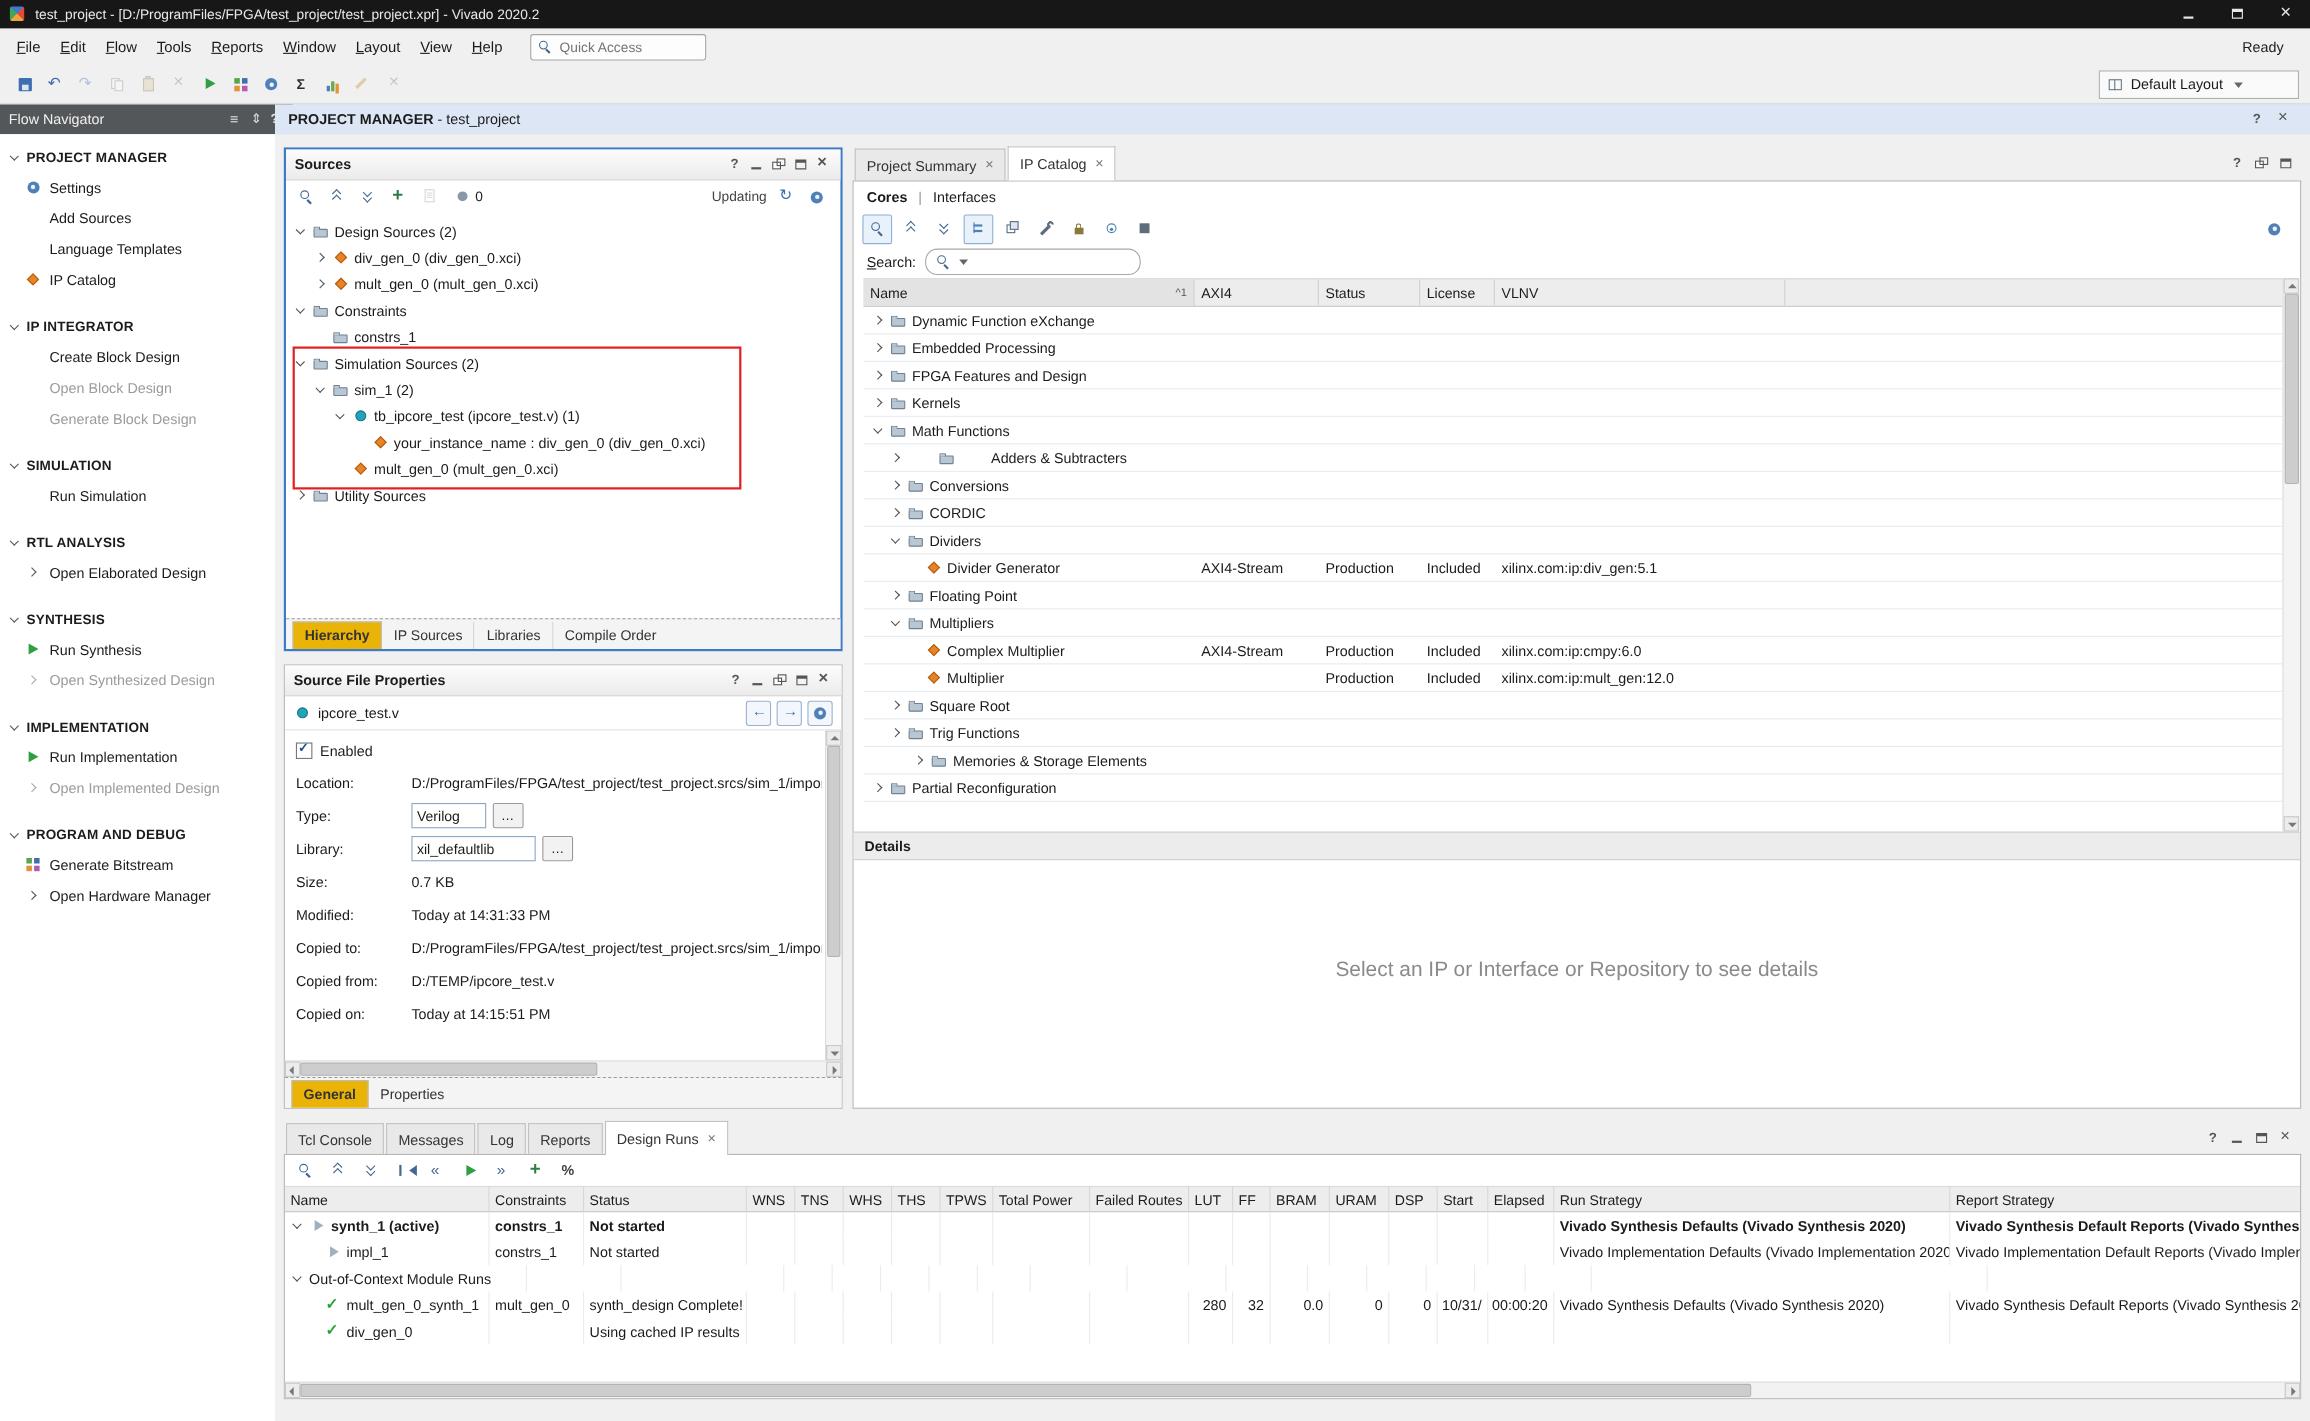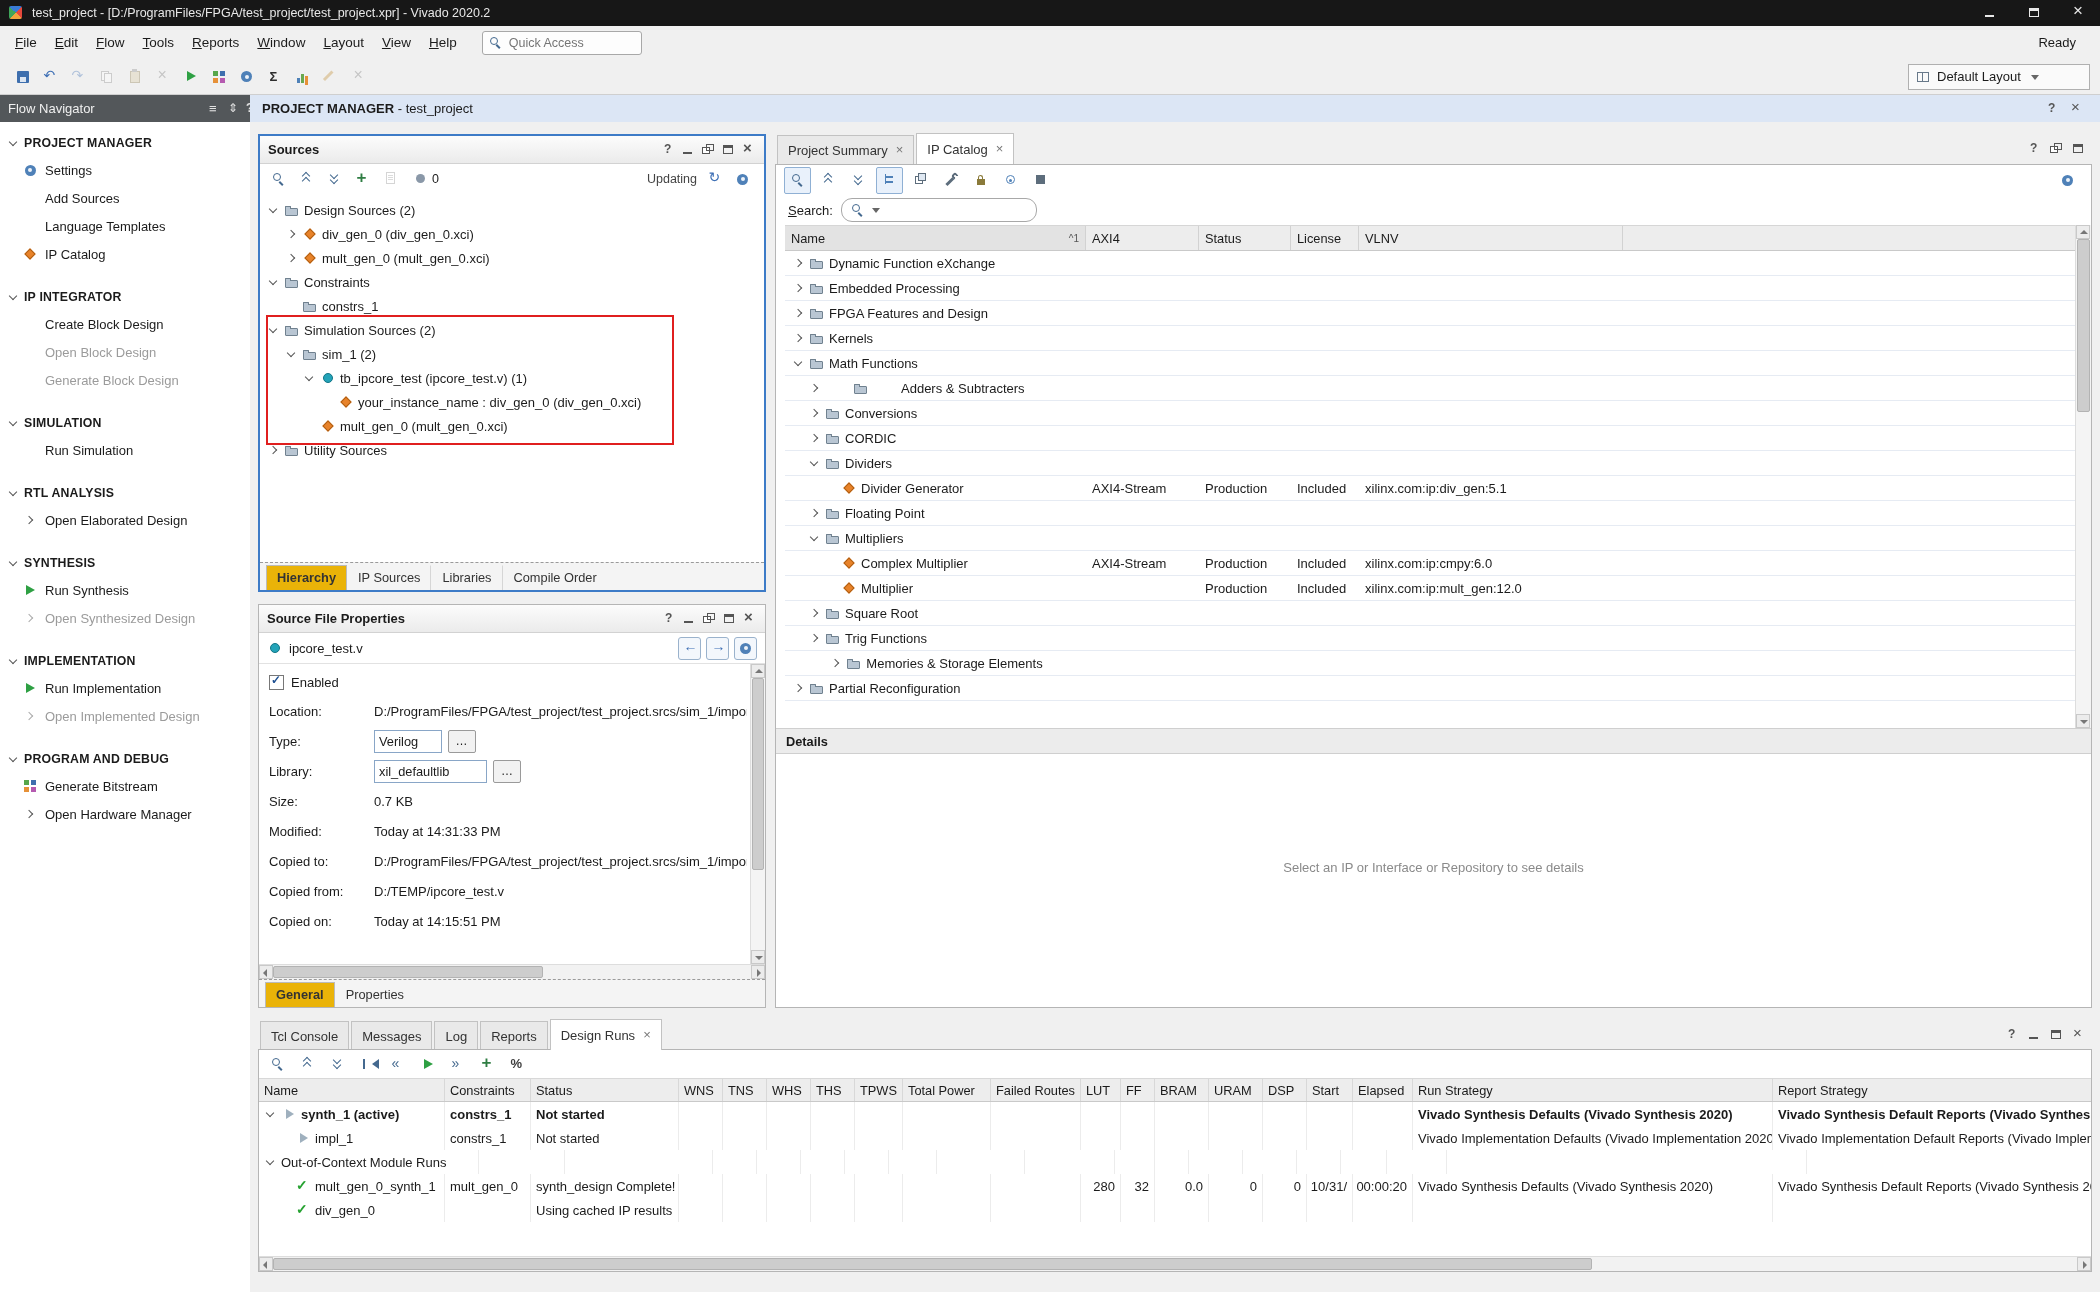--- a/index.html
+++ b/index.html
@@ -206,21 +206,21 @@
   #ipcat-header{display:flex;height:24px;background:#ededed;border-top:1px solid #d6d6d6;border-bottom:1px solid #c9c9c9;font-size:12.8px;}
   .ipc-hcell{display:flex;align-items:center;padding:0 6px;border-right:1px solid #d2d2d2;box-sizing:border-box;white-space:nowrap;}
   .ipc-hcell.first{background:#e3e3e3;}
   .sort-ind{margin-left:auto;font-size:10px;color:#555;padding-left:6px;}
   .ipc-row{display:flex;height:24px;align-items:center;border-bottom:1px solid #e6ebf3;font-size:13px;}
   .ipc-cell{display:flex;align-items:center;box-sizing:border-box;padding:0 6px;white-space:nowrap;overflow:hidden;height:100%;}
   .ipc-cell.name{gap:4px;}
   #ipcat-vscroll{position:absolute;right:0;top:0;bottom:0;width:15px;}
   #ipcat-details-bar{height:24px;background:#ececec;border-top:1px solid #cfcfcf;border-bottom:1px solid #cfcfcf;
     display:flex;align-items:center;padding:0 10px;font-weight:bold;font-size:12.8px;flex:none;}
-  #ipcat-details-body{flex:1;display:flex;align-items:center;justify-content:center;color:#8a8a8a;font-size:13px;}
+  #ipcat-details-body{flex:1;display:flex;align-items:center;justify-content:center;color:#8a8a8a;font-size:19px;}
   #ipcat-details-body span{margin-top:-26px;}
 
   
   #bottom-panel{left:8px;top:898px;width:1834px;height:252px;background:transparent;border:none;}
   #bottom-content{position:absolute;left:0;top:29px;right:0;bottom:0;background:#fff;border:1px solid #b5b5b5;
     display:flex;flex-direction:column;box-sizing:border-box;}
   #runs-toolbar{height:28px;display:flex;align-items:center;gap:2px;padding:0 6px;flex:none;}
   #runs-table{flex:1;overflow:hidden;}
   #runs-header{display:flex;height:22px;background:#ededed;border-top:1px solid #d8d8d8;border-bottom:1px solid #c9c9c9;font-size:12.8px;}
   .runs-hcell{display:flex;align-items:center;padding:0 5px;border-right:1px solid #d8d8d8;box-sizing:border-box;white-space:nowrap;overflow:hidden;}
@@ -688,20 +688,25 @@
             </span>
             <span class="pbtn">
               <span class="icon i-float"></span>
             </span>
             <span class="pbtn">
               <span class="icon i-maximize"></span>
             </span>
           </span>
       </div>
       <div id="right-content">
+        <div id="ipcat-subtabs">
+            <span class="subtab active">Cores</span>
+            <span class="subtab-div">|</span>
+            <span class="subtab">Interfaces</span>
+          </div>
         <div id="ipcat-toolbar">
           <span id="ipcat-tb-left" style="display:flex;align-items:center;gap:2px;">
               <span class="tbtn boxed">
                 <span class="icon i-search"></span>
               </span>
               <span class="tbtn">
                 <span class="icon i-collapse-all"></span>
               </span>
               <span class="tbtn">
                 <span class="icon i-expand-all"></span>

